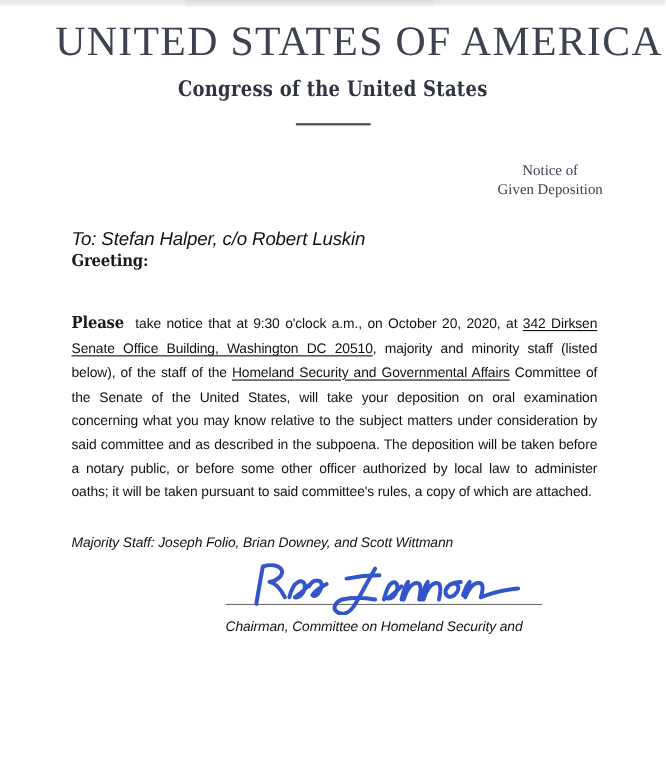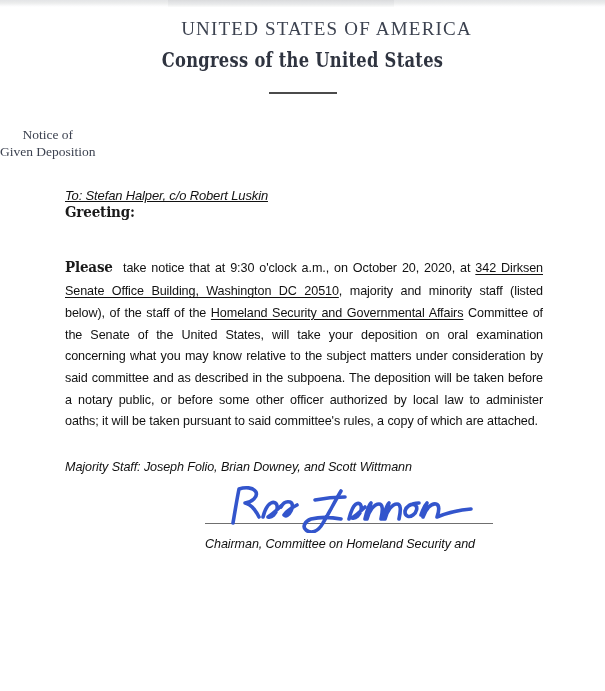--- a/index.html
+++ b/index.html
@@ -39,21 +39,21 @@
     background: #ffffff;
   }
 
   
   .letterhead {
     text-align: center;
     padding-top: 12px;
   }
   .us-title {
     font-family: "Liberation Serif", "DejaVu Serif", serif;
-    font-size: 19px;
+    font-size: 38px;
     letter-spacing: 1.2px;
     color: #3c4250;
     line-height: 1.05;
     white-space: nowrap;
     padding-left: 48px;
   }
   .congress-title {
     margin-top: 10px;
     font-family: "DejaVu Serif", "Liberation Serif", serif;
     font-weight: bold;
@@ -76,36 +76,35 @@
 
   .notice-block {
     margin-top: 22px;
     text-align: center;
     font-family: "Liberation Serif", "DejaVu Serif", serif;
     font-size: 13.5px;
     color: #3c4250;
     line-height: 1.28;
     padding-right: 57px;
     display: flex;
-    justify-content: flex-start;
+    justify-content: flex-end;
   }
   .notice-block .inner { text-align: center; }
 
   
   .body-area {
     margin-top: 28px;
     padding: 0 62px 0 65px;
     color: #121212;
   }
   .to-line {
     font-family: "Liberation Sans", sans-serif;
     font-style: italic;
-    font-size: 13px;
+    font-size: 17px;
     letter-spacing: -0.15px;
-    text-decoration: underline;
   }
   .gothic {
     font-family: "DejaVu Serif", "Liberation Serif", serif;
     font-weight: bold;
     font-size: 15px;
     color: #1a1a1a;
     letter-spacing: -0.2px;
     transform: scaleX(0.9);
     transform-origin: left center;
     display: inline-block;

